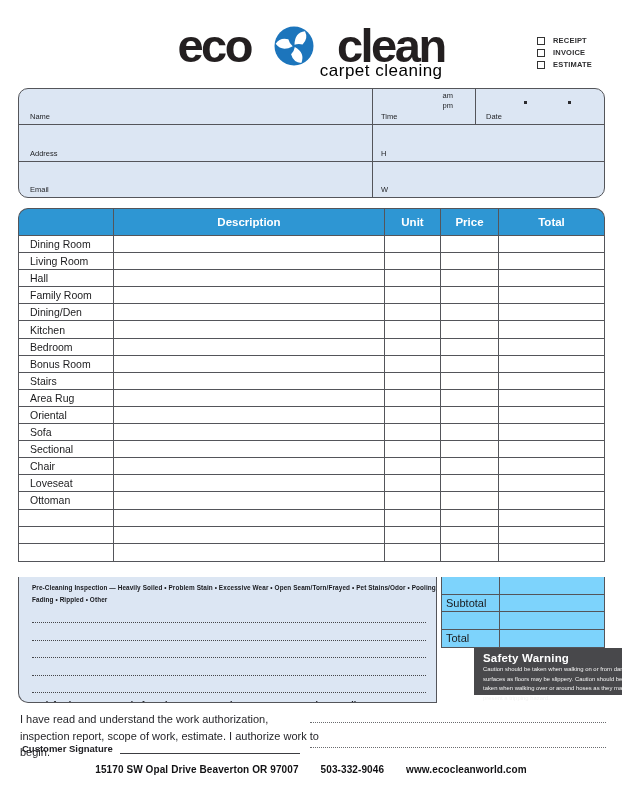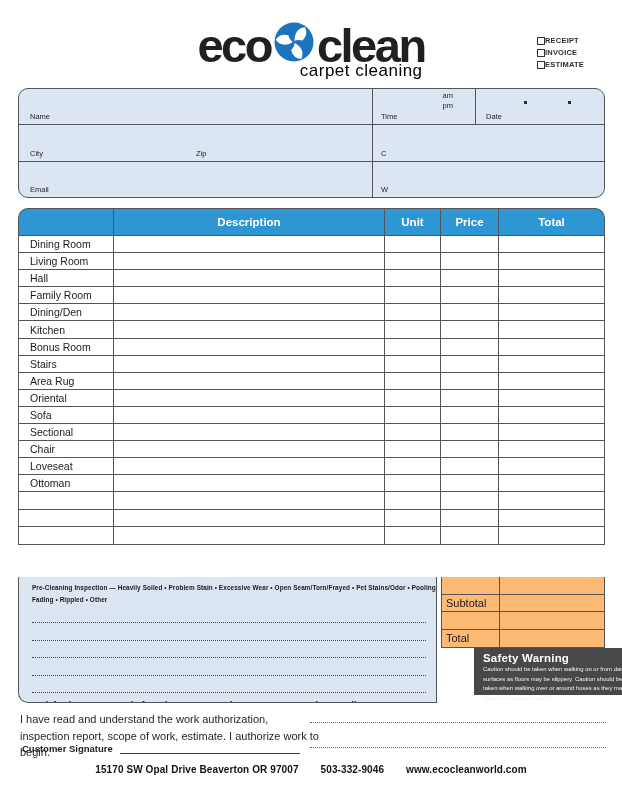--- a/index.html
+++ b/index.html
@@ -10,28 +10,28 @@
     --safety:#48484b;
   }
   *{box-sizing:border-box;margin:0;padding:0;}
   html,body{width:622px;height:800px;background:#fff;}
   .page{position:relative;width:622px;height:800px;background:#fff;
         font-family:"Liberation Sans",sans-serif;overflow:hidden;}
 
   
   .logo-wrap{position:absolute;top:22px;left:0;width:100%;display:flex;justify-content:center;}
   .logo{display:flex;flex-direction:column;}
-  .logo-row{display:flex;align-items:flex-start;}
+  .logo-row{display:flex;align-items:center;gap:20px;}
   .logo-text{font-size:47px;font-weight:bold;color:var(--dark);letter-spacing:-2.5px;line-height:1;}
   .logo-icon{width:40px;height:40px;margin:0 3px;}
   .logo-tagline{text-align:right;color:#000000;font-size:17px;margin-top:-7px;letter-spacing:.5px;line-height:1;padding-right:2px;}
 
   
   .doc-types{position:absolute;top:36px;left:537px;display:flex;flex-direction:column;gap:3px;}
-  .doc-type{display:flex;align-items:center;gap:0;}
+  .doc-type{display:flex;align-items:center;gap:8px;}
   .checkbox{width:8px;height:8px;border:1.4px solid #333;background:#fff;flex:none;}
   .doc-label{font-size:7.5px;font-weight:700;color:#2e2e30;letter-spacing:.2px;}
 
   
   .info-box{position:absolute;left:18px;top:88px;width:587px;height:110px;background:var(--ltblue);
             border:1.6px solid var(--line);border-radius:10px;overflow:hidden;display:flex;flex-direction:column;}
   .info-row{flex:1;display:flex;border-top:1.2px solid var(--line);}
   .info-row:first-child{border-top:none;}
   .cell{display:flex;align-items:flex-end;padding:0 0 3px 11px;position:relative;}
   .cell-left{width:354px;border-right:1.2px solid var(--line);}
@@ -61,21 +61,21 @@
   
   .notes-box{position:absolute;left:18px;top:577px;width:419px;height:126px;background:var(--ltblue);
              border:1.6px solid var(--line);border-top:none;border-radius:0 0 0 10px;padding:5px 10px 0 13px;overflow:hidden;}
   .inspect-line{font-size:6.4px;font-weight:bold;color:#17181c;line-height:1.85;white-space:nowrap;letter-spacing:.1px;}
   .note-line{height:17.5px;border-bottom:1.6px dotted #45464a;}
   .satisfaction{margin-top:7px;font-size:8.8px;font-weight:bold;color:#17181c;white-space:nowrap;}
   .satisfaction-note{font-size:6.2px;margin-left:8px;}
 
   
   .summary{position:absolute;left:441px;top:577px;width:164px;height:71px;display:grid;
-           grid-template-columns:58px 1fr;grid-auto-rows:1fr;background:#fdba74;
+           grid-template-columns:58px 1fr;grid-auto-rows:1fr;background:#7dd3fc;
            border:1.6px solid var(--line);border-top:none;}
   .s-cell{border-bottom:1.2px solid var(--line);}
   .s-col1{border-right:1.2px solid var(--line);display:flex;align-items:center;padding-left:4px;
           font-size:11px;color:#1b1b1d;}
   .s-last{border-bottom:none;}
 
   
   .safety{position:absolute;left:441px;top:648px;width:164px;height:47px;background:var(--safety);
           border-radius:0 0 10px 0;padding:4px 8px 0 9px;color:#fff;margin-left:33px;}
   .safety-title{font-size:11.5px;font-weight:bold;letter-spacing:.2px;}
@@ -142,25 +142,24 @@
         </span>
       </div>
       <div class="cell cell-date">
         <span class="f-label">Date</span>
         <span class="date-dot dot1"></span>
         <span class="date-dot dot2"></span>
       </div>
     </div>
     <div class="info-row">
       <div class="cell cell-left">
-        <span class="f-label">City</span>
-        <span class="f-label zip-label">Zip</span>
+        <span class="f-label">Address</span>
       </div>
       <div class="cell cell-right">
-        <span class="f-label">C</span>
+        <span class="f-label">H</span>
       </div>
     </div>
     <div class="info-row">
       <div class="cell cell-left">
         <span class="f-label">Email</span>
       </div>
       <div class="cell cell-right">
         <span class="f-label">W</span>
       </div>
     </div>
@@ -205,20 +204,27 @@
         </div>
         <div class="t-row">
           <div class="td td-room">Dining/Den</div>
           <div class="td"></div>
           <div class="td"></div>
           <div class="td"></div>
           <div class="td"></div>
         </div>
         <div class="t-row">
           <div class="td td-room">Kitchen</div>
+          <div class="td"></div>
+          <div class="td"></div>
+          <div class="td"></div>
+          <div class="td"></div>
+        </div>
+        <div class="t-row">
+          <div class="td td-room">Bedroom</div>
           <div class="td"></div>
           <div class="td"></div>
           <div class="td"></div>
           <div class="td"></div>
         </div>
         <div class="t-row">
           <div class="td td-room">Bonus Room</div>
           <div class="td"></div>
           <div class="td"></div>
           <div class="td"></div>

